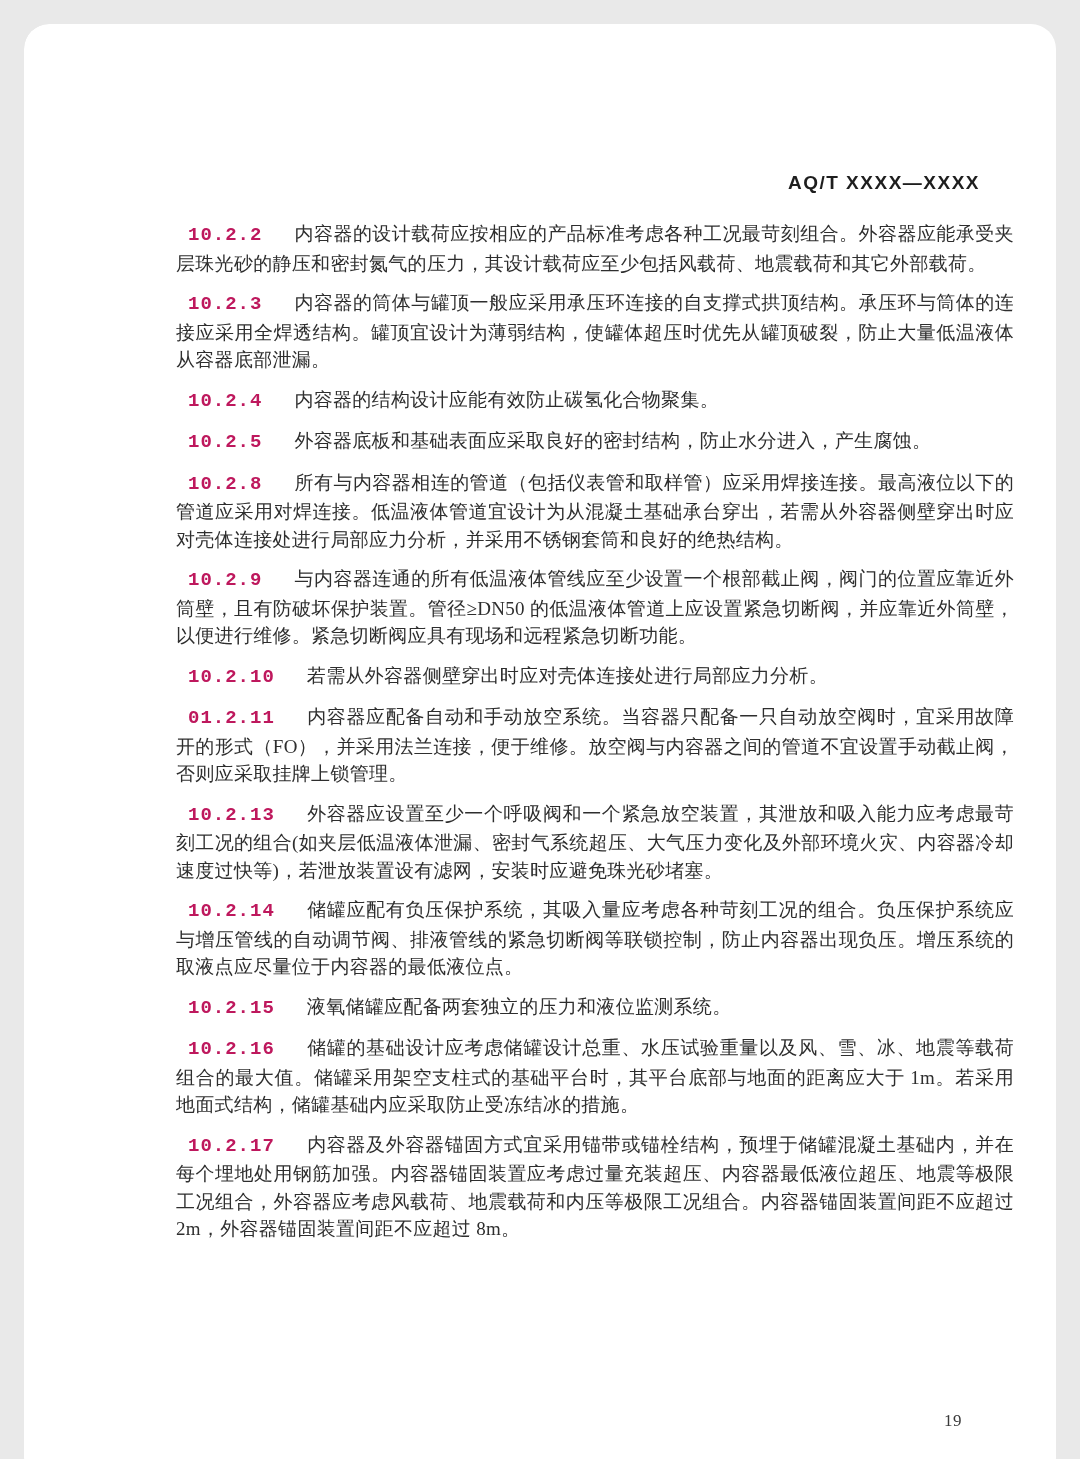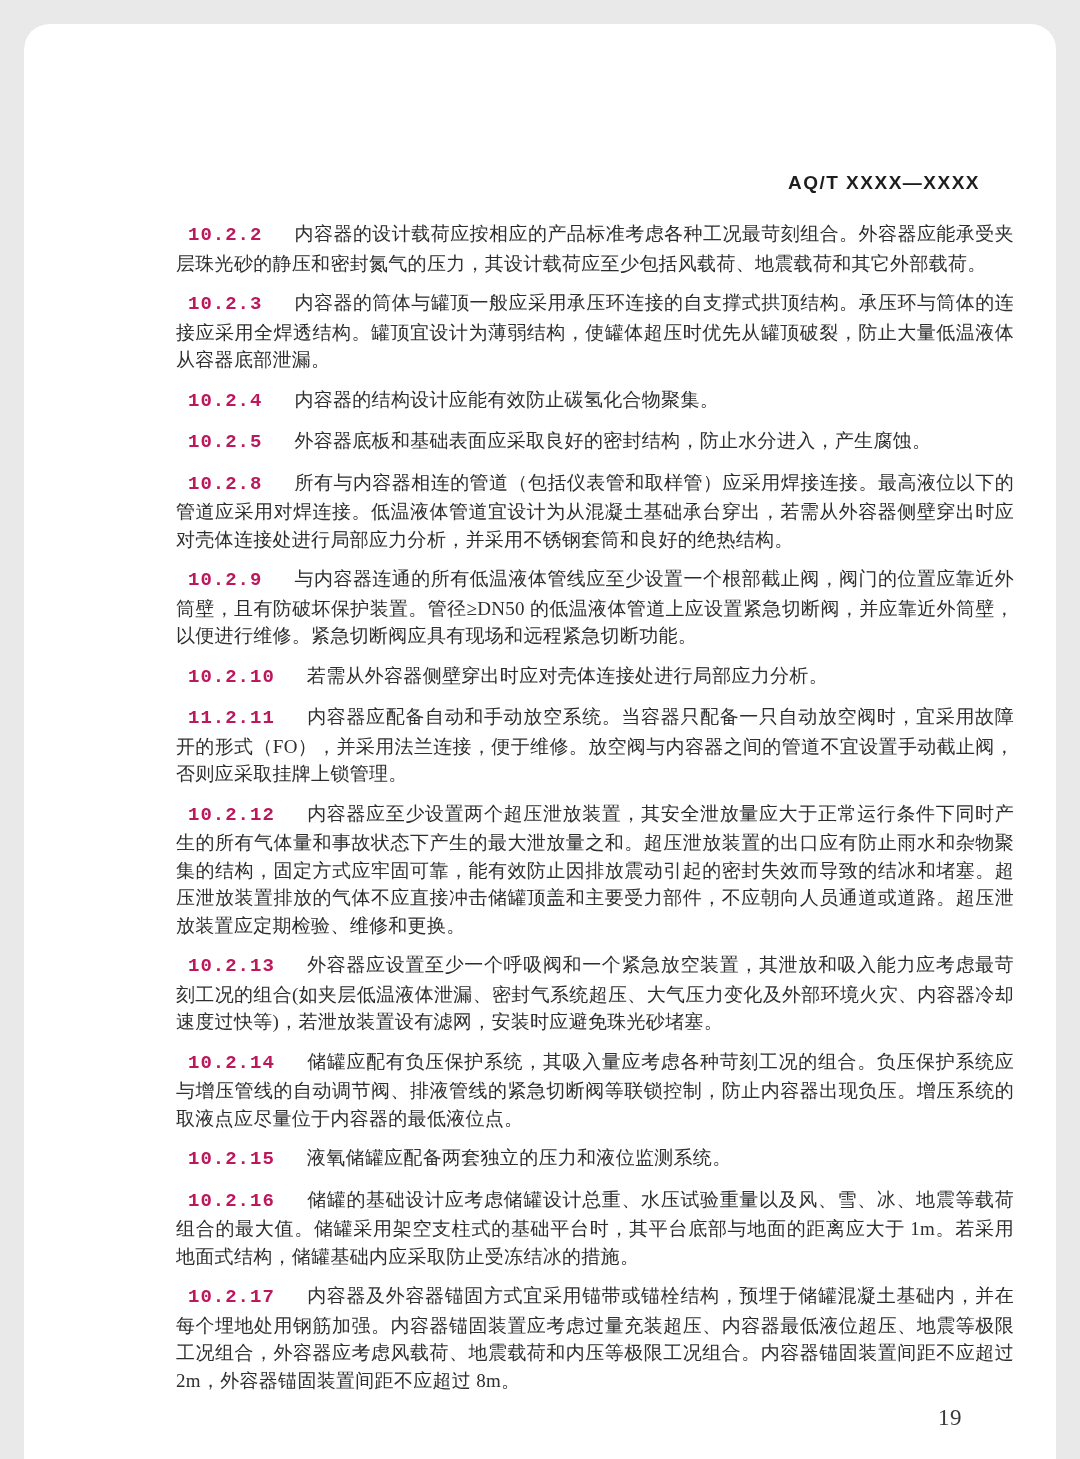--- a/index.html
+++ b/index.html
@@ -50,21 +50,21 @@
     color: #be185d;
     letter-spacing: 1px;
     margin-right: 20px;
     white-space: nowrap;
   }
 
   .footer {
     position: absolute;
     bottom: 40px;
     right: 118px;
-    font-size: 23px;
+    font-size: 17px;
     color: #3a3a3a;
     letter-spacing: 0.5px;
   }
 </style>
 </head>
 <body>
 
 <div class="page">
 
   <div class="header">
@@ -81,23 +81,22 @@
   <p class="clause"><span class="num">10.2.5</span><span class="txt">外容器底板和基础表面应采取良好的密封结构，防止水分进入，产生腐蚀。</span></p>
 
 
 
   <p class="clause"><span class="num">10.2.8</span><span class="txt">所有与内容器相连的管道（包括仪表管和取样管）应采用焊接连接。最高液位以下的管道应采用对焊连接。低温液体管道宜设计为从混凝土基础承台穿出，若需从外容器侧壁穿出时应对壳体连接处进行局部应力分析，并采用不锈钢套筒和良好的绝热结构。</span></p>
 
   <p class="clause"><span class="num">10.2.9</span><span class="txt">与内容器连通的所有低温液体管线应至少设置一个根部截止阀，阀门的位置应靠近外筒壁，且有防破坏保护装置。管径≥DN50 的低温液体管道上应设置紧急切断阀，并应靠近外筒壁，以便进行维修。紧急切断阀应具有现场和远程紧急切断功能。</span></p>
 
   <p class="clause"><span class="num">10.2.10</span><span class="txt">若需从外容器侧壁穿出时应对壳体连接处进行局部应力分析。</span></p>
 
-  <p class="clause"><span class="num">11.2.11</span><span class="txt">内容器应配备自动和手动放空系统。当容器只配备一只自动放空阀时，宜采用故障开的形式（FO），并采用法兰连接，便于维修。放空阀与内容器之间的管道不宜设置手动截止阀，否则应采取挂牌上锁管理。</span></p>
+  <p class="clause"><span class="num">01.2.11</span><span class="txt">内容器应配备自动和手动放空系统。当容器只配备一只自动放空阀时，宜采用故障开的形式（FO），并采用法兰连接，便于维修。放空阀与内容器之间的管道不宜设置手动截止阀，否则应采取挂牌上锁管理。</span></p>
 
-  <p class="clause"><span class="num">10.2.12</span><span class="txt">内容器应至少设置两个超压泄放装置，其安全泄放量应大于正常运行条件下同时产生的所有气体量和事故状态下产生的最大泄放量之和。超压泄放装置的出口应有防止雨水和杂物聚集的结构，固定方式应牢固可靠，能有效防止因排放震动引起的密封失效而导致的结冰和堵塞。超压泄放装置排放的气体不应直接冲击储罐顶盖和主要受力部件，不应朝向人员通道或道路。超压泄放装置应定期检验、维修和更换。</span></p>
 
   <p class="clause"><span class="num">10.2.13</span><span class="txt">外容器应设置至少一个呼吸阀和一个紧急放空装置，其泄放和吸入能力应考虑最苛刻工况的组合(如夹层低温液体泄漏、密封气系统超压、大气压力变化及外部环境火灾、内容器冷却速度过快等)，若泄放装置设有滤网，安装时应避免珠光砂堵塞。</span></p>
 
   <p class="clause"><span class="num">10.2.14</span><span class="txt">储罐应配有负压保护系统，其吸入量应考虑各种苛刻工况的组合。负压保护系统应与增压管线的自动调节阀、排液管线的紧急切断阀等联锁控制，防止内容器出现负压。增压系统的取液点应尽量位于内容器的最低液位点。</span></p>
 
   <p class="clause"><span class="num">10.2.15</span><span class="txt">液氧储罐应配备两套独立的压力和液位监测系统。</span></p>
 
   <p class="clause"><span class="num">10.2.16</span><span class="txt">储罐的基础设计应考虑储罐设计总重、水压试验重量以及风、雪、冰、地震等载荷组合的最大值。储罐采用架空支柱式的基础平台时，其平台底部与地面的距离应大于 1m。若采用地面式结构，储罐基础内应采取防止受冻结冰的措施。</span></p>
 
   <p class="clause"><span class="num">10.2.17</span><span class="txt">内容器及外容器锚固方式宜采用锚带或锚栓结构，预埋于储罐混凝土基础内，并在每个埋地处用钢筋加强。内容器锚固装置应考虑过量充装超压、内容器最低液位超压、地震等极限工况组合，外容器应考虑风载荷、地震载荷和内压等极限工况组合。内容器锚固装置间距不应超过 2m，外容器锚固装置间距不应超过 8m。</span></p>

